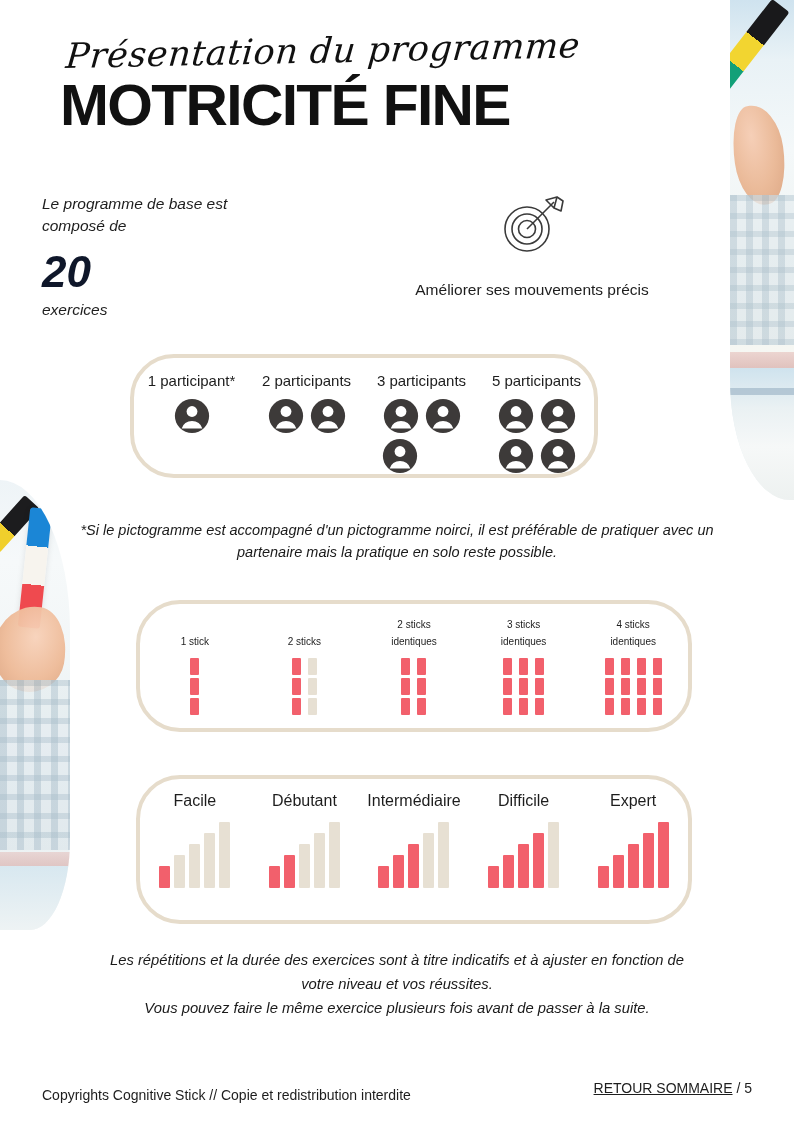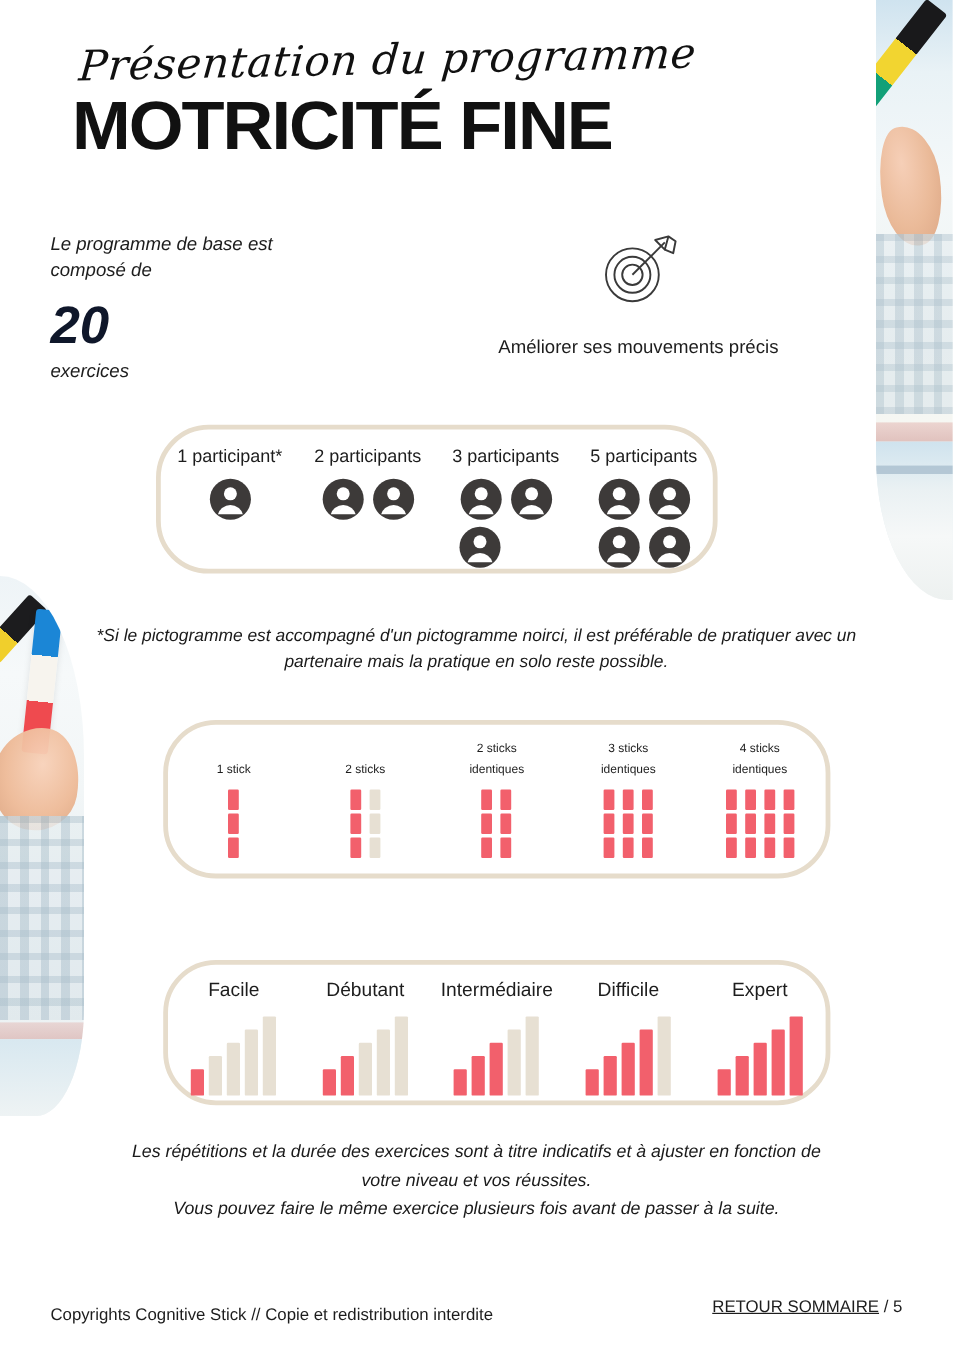--- a/index.html
+++ b/index.html
@@ -106,21 +106,21 @@
   
   .panel{
     position:absolute;
     border:4px solid #e6dccb;
     border-radius:44px;
     background:#ffffff;
     box-sizing:border-box;
   }
   #panel-participants{left:130px;top:354px;width:468px;height:124px;}
   #panel-sticks{left:136px;top:600px;width:556px;height:132px;}
-  #panel-difficulty{left:136px;top:775px;width:556px;height:121px;margin-top:25px;}
+  #panel-difficulty{left:136px;top:775px;width:556px;height:149px;}
 
   .group-row{display:flex;height:100%;align-items:flex-start;}
   .pgroup{flex:1;text-align:center;padding-top:14px;}
   .pgroup .ptitle{font-size:15px;color:#1d1d1d;line-height:18px;white-space:nowrap;}
 
   
   .people{margin-top:8px;display:flex;flex-wrap:wrap;justify-content:center;
           gap:4px 6px;width:86px;margin-left:auto;margin-right:auto;}
   .person{width:36px;height:36px;}
   .people.three{width:86px;}

